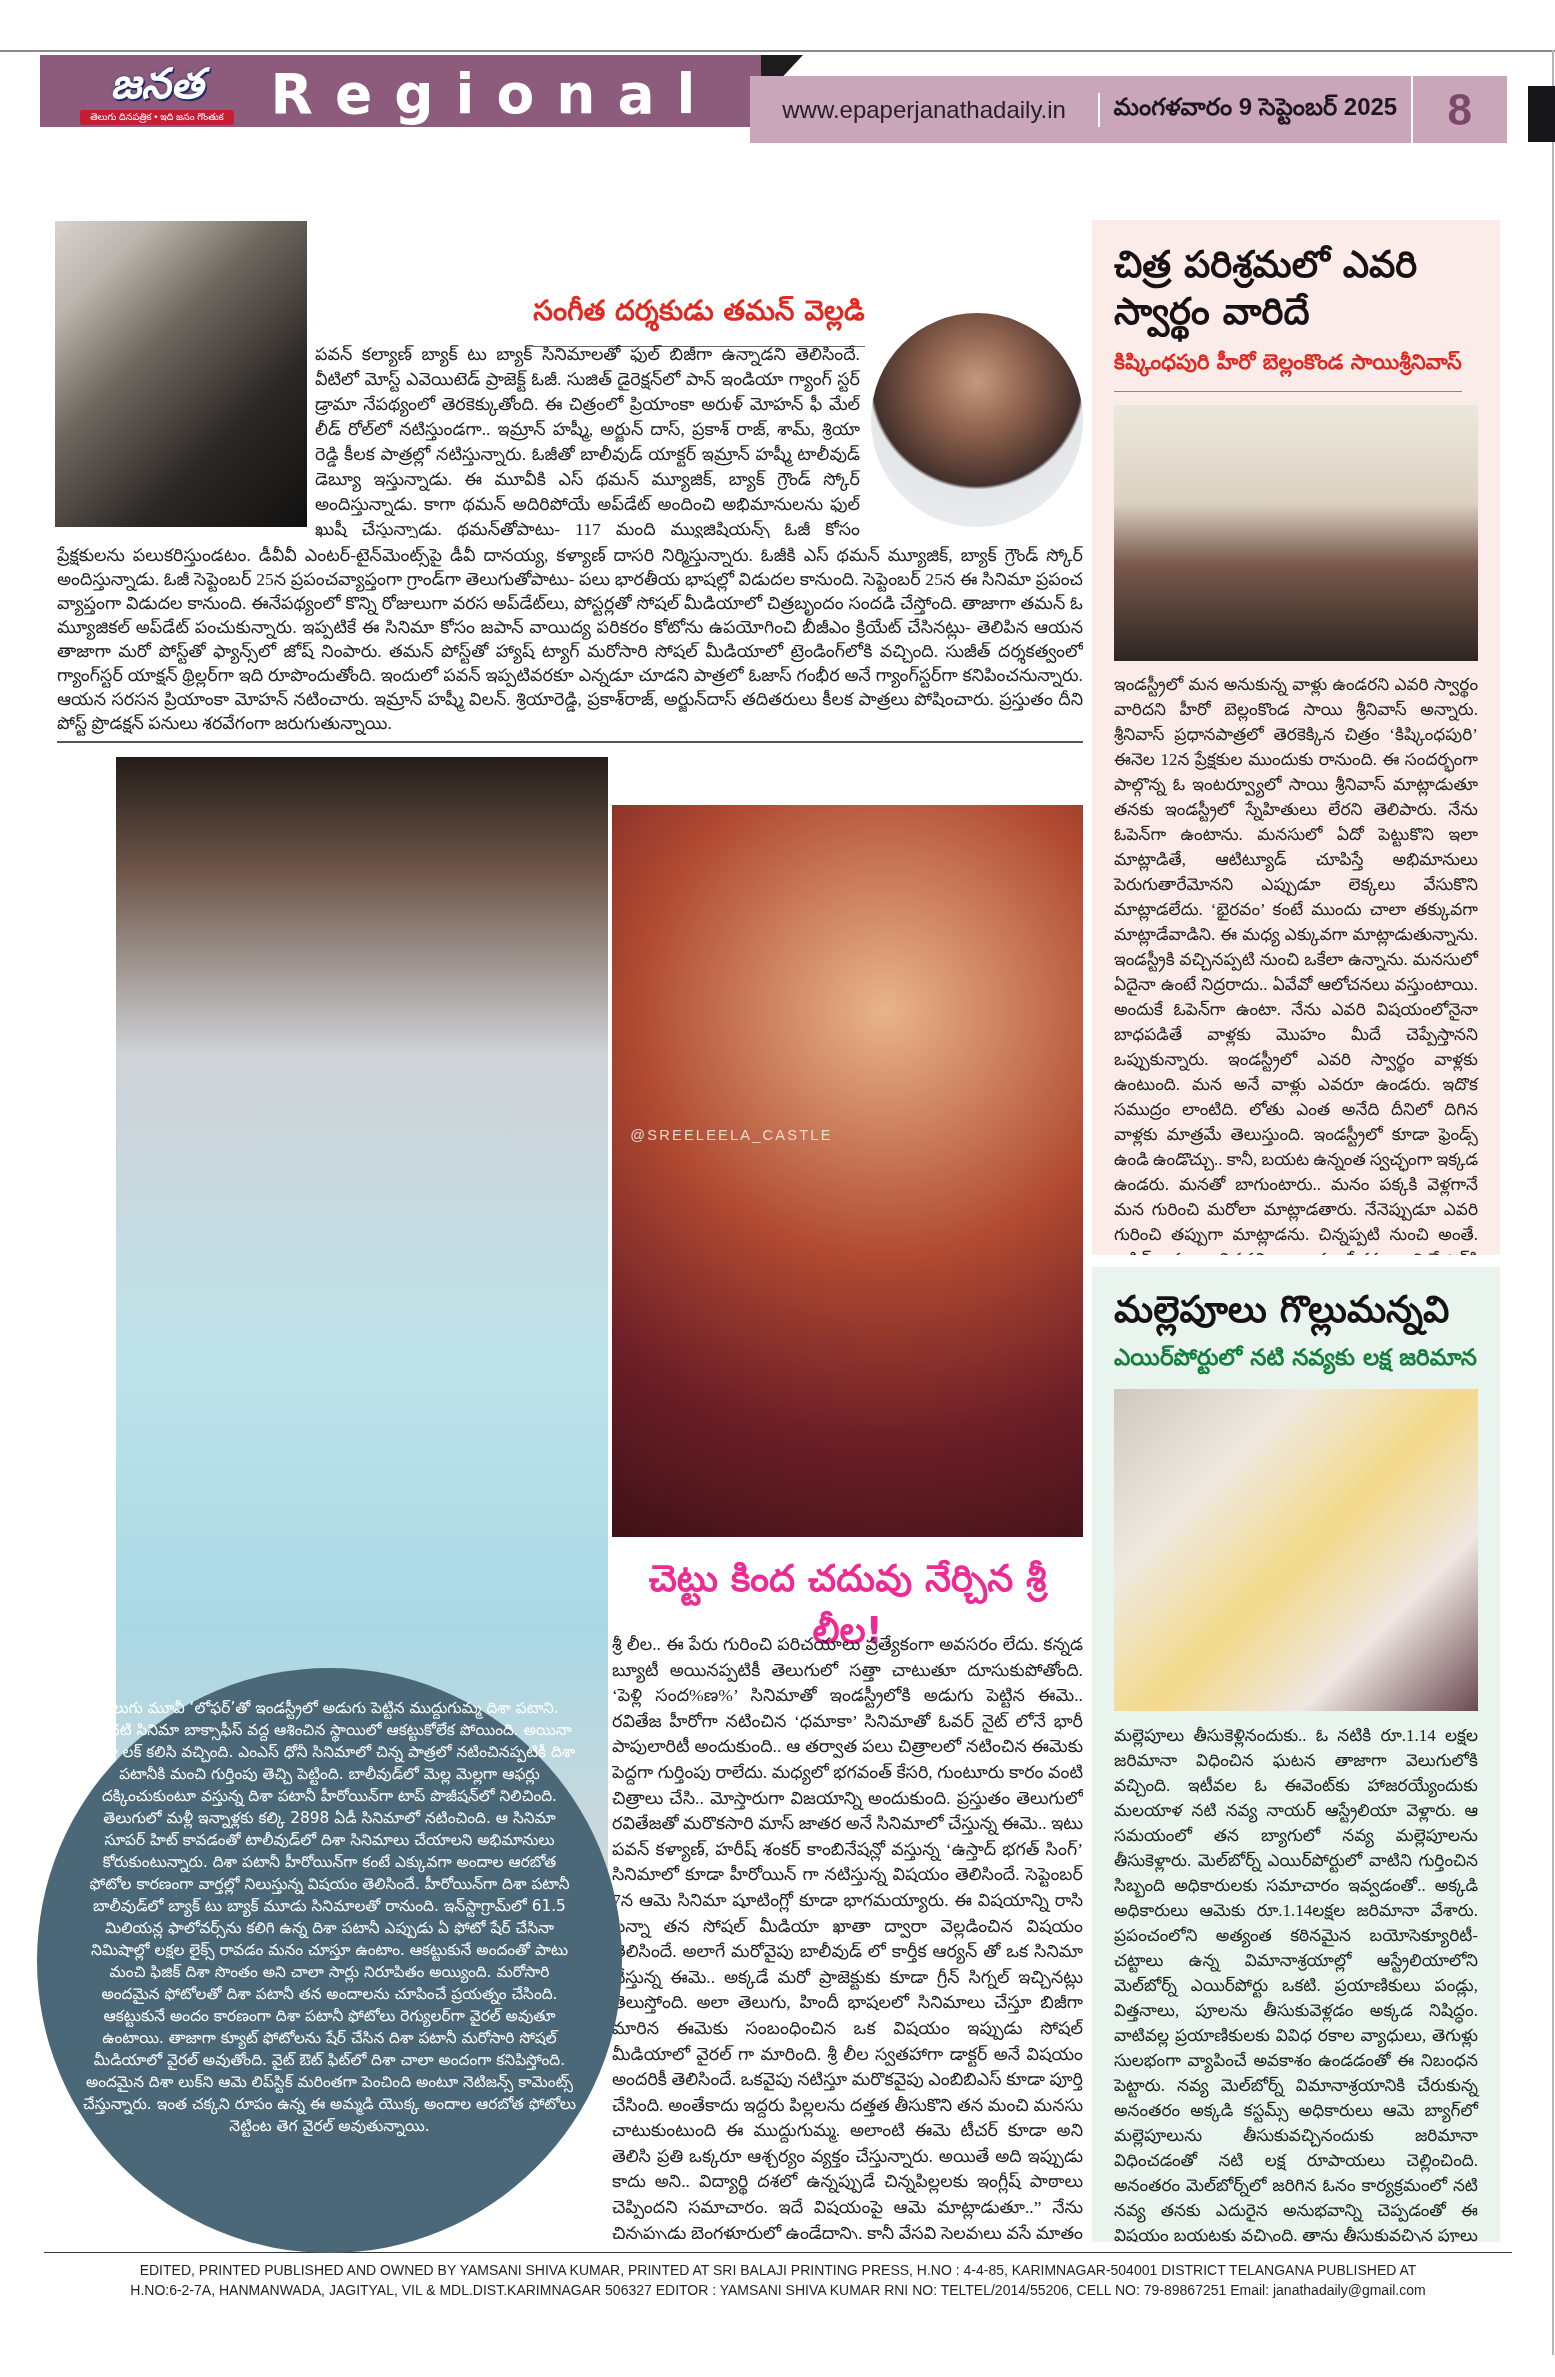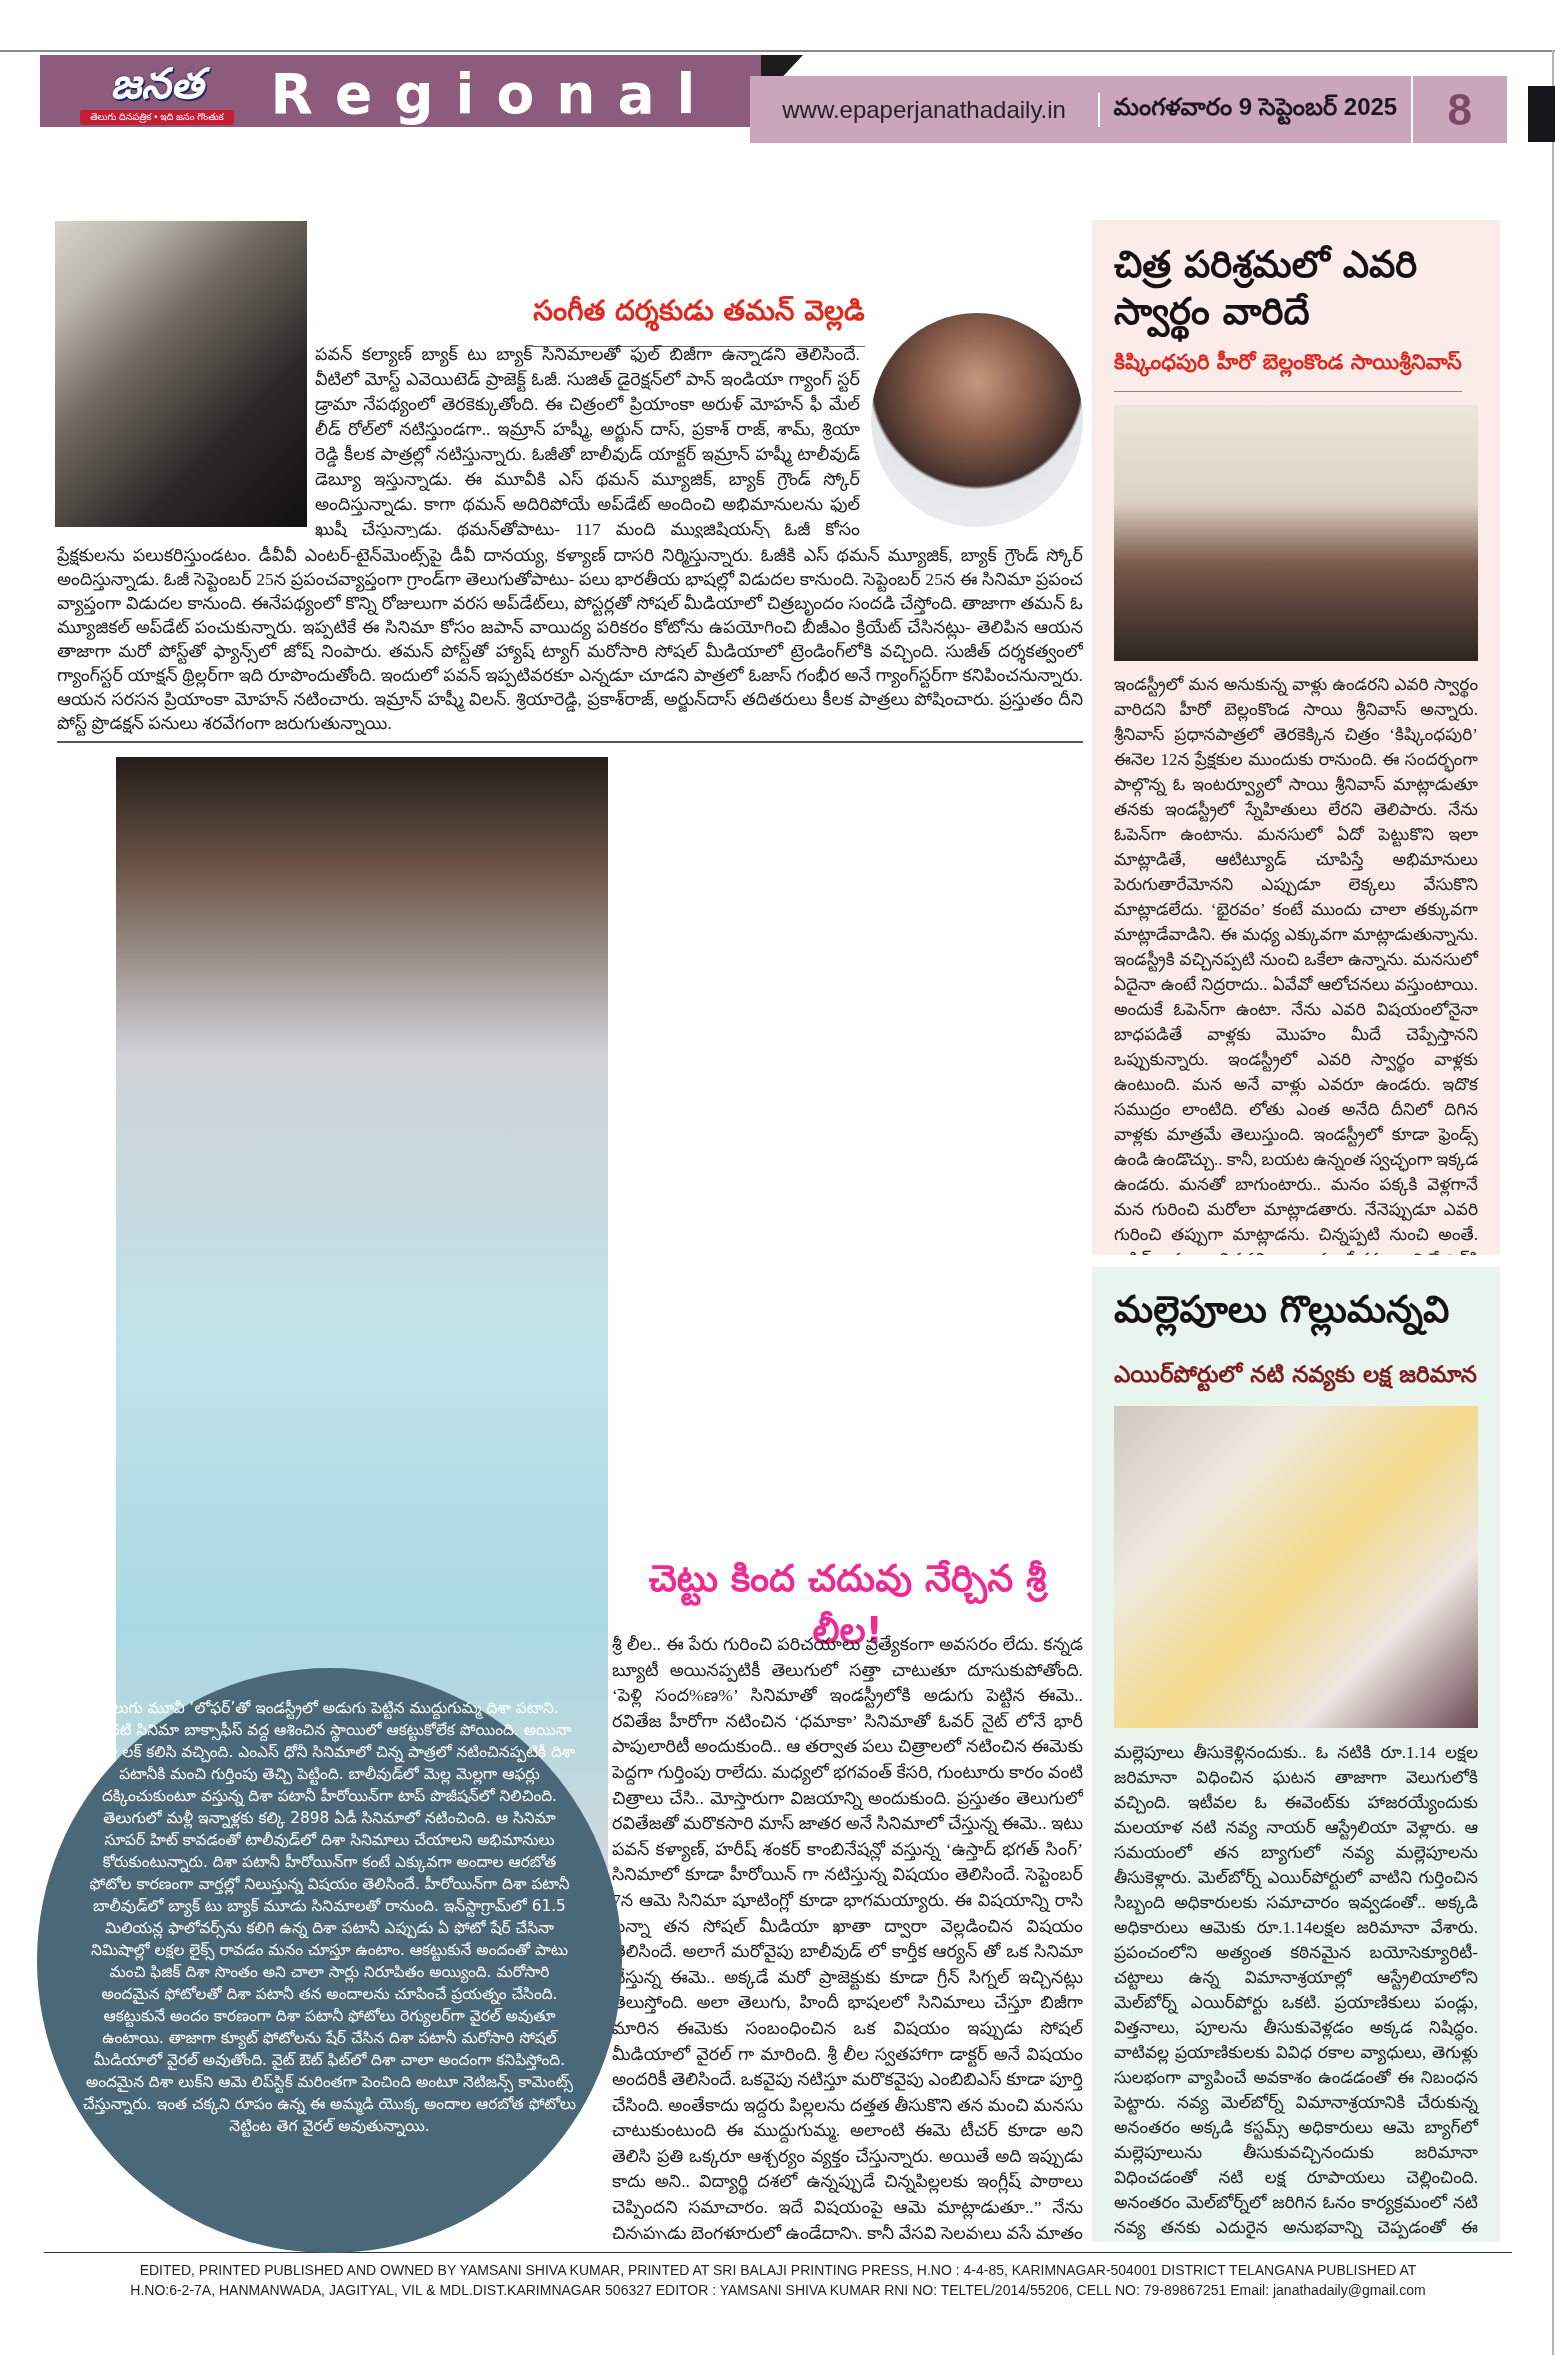--- a/index.html
+++ b/index.html
@@ -74,22 +74,22 @@
     text-align:justify;overflow:hidden;}
   
   .pink-box{left:1092px;top:220px;width:408px;height:1035px;background:#fbecea;
     box-sizing:border-box;padding:20.5px 22px;overflow:hidden;}
   .mint-box{left:1092px;top:1267px;width:408px;height:975px;background:#eaf4ef;
     box-sizing:border-box;padding:19px 22px;overflow:hidden;}
   .box-headline{font-family:"DejaVu Sans",sans-serif;font-weight:bold;font-size:37px;
     line-height:1.28;color:#161215;}
   .box-subhead-red{display:inline-block;color:#e02a20;font-weight:bold;font-size:21px;
     font-family:"DejaVu Sans",sans-serif;margin-top:14.6px;padding-bottom:11.7px;border-bottom:0.7px solid #888;}
-  .box-subhead-magenta{color:#7f1d1d;font-weight:bold;font-size:23px;
-    font-family:"DejaVu Sans",sans-serif;margin-top:28px;}
+  .box-subhead-magenta{color:#15803d;font-weight:bold;font-size:23px;
+    font-family:"DejaVu Sans",sans-serif;margin-top:11px;}
   .box-photo{margin-top:13px;}
   .box-body{margin-top:11.7px;font-size:17px;line-height:25px;text-align:justify;}
   
   .footer{left:44px;top:2252px;width:1468px;border-top:1.5px solid #333;padding-top:7.3px;
     text-align:center;font-family:"Liberation Sans",sans-serif;font-size:14px;color:#222;line-height:20px;}
 </style>
 </head>
 <body>
 
 <div class="page">
@@ -119,20 +119,23 @@
   <div class="abs photo photo-thaman"></div>
   <div class="abs body-1">పవన్ కల్యాణ్ బ్యాక్ టు బ్యాక్ సినిమాలతో ఫుల్ బిజీగా ఉన్నాడని తెలిసిందే. వీటిలో మోస్ట్ ఎవెయిటెడ్ ప్రాజెక్ట్ ఓజీ. సుజిత్ డైరెక్షన్‌లో పాన్ ఇండియా గ్యాంగ్ స్టర్ డ్రామా నేపథ్యంలో తెరకెక్కుతోంది. ఈ చిత్రంలో ప్రియాంకా అరుళ్ మోహన్ ఫీ మేల్ లీడ్ రోల్‌లో నటిస్తుండగా.. ఇమ్రాన్ హష్మీ, అర్జున్ దాస్, ప్రకాశ్ రాజ్, శామ్, శ్రియా రెడ్డి కీలక పాత్రల్లో నటిస్తున్నారు. ఓజీతో బాలీవుడ్ యాక్టర్ ఇమ్రాన్ హష్మీ టాలీవుడ్ డెబ్యూ ఇస్తున్నాడు. ఈ మూవీకి ఎస్ థమన్ మ్యూజిక్, బ్యాక్ గ్రౌండ్ స్కోర్ అందిస్తున్నాడు. కాగా థమన్ అదిరిపోయే అప్‌డేట్ అందించి అభిమానులను ఫుల్ ఖుషీ చేస్తున్నాడు. థమన్‌తోపాటు- 117 మంది మ్యుజిషియన్స్ ఓజీ కోసం లండన్‌లోని అబ్బే రోడ్ స్టూడియోలో బ్యాక్ గ్రౌండ్ స్కోర్ రికార్డింగ్ చేస్తున్నారు. ఈ విషయాన్ని స్టూడియో ఫొటోను షేర్ చేస్తూ అందరితో పంచుకున్నాడు థమన్. పోస్ట్ ప్రొడక్షన్ పనులు జెట్ స్పీడ్‌లో కొనసాగుతున్నాయి. ఇప్పటివరకు విడుదల చేసిన రెండు పాటలను అభిమానులు ఫుల్ ఎంజాయ్ చేస్తున్నారు. మరోవైపు థర్డ్ సింగిల్ గురించి ఎక్సయిటింగ్‌గా ఎదురు చూస్తున్నారు. త్వరలోనే దీనికి సంబంధించిన అప్‌డేట్ రానుంది. కాగా తొలిసారి తెలుగు</div>
   <div class="abs body-2">ప్రేక్షకులను పలుకరిస్తుండటం. డీవీవీ ఎంటర్-టైన్‌మెంట్స్‌పై డీవీ దానయ్య, కళ్యాణ్ దాసరి నిర్మిస్తున్నారు. ఓజీకి ఎస్ థమన్ మ్యూజిక్, బ్యాక్ గ్రౌండ్ స్కోర్ అందిస్తున్నాడు. ఓజీ సెప్టెంబర్ 25న ప్రపంచవ్యాప్తంగా గ్రాండ్‌గా తెలుగుతోపాటు- పలు భారతీయ భాషల్లో విడుదల కానుంది. సెప్టెంబర్ 25న ఈ సినిమా ప్రపంచ వ్యాప్తంగా విడుదల కానుంది. ఈనేపథ్యంలో కొన్ని రోజులుగా వరస అప్‌డేట్‌లు, పోస్టర్లతో సోషల్ మీడియాలో చిత్రబృందం సందడి చేస్తోంది. తాజాగా తమన్ ఓ మ్యూజికల్ అప్‌డేట్ పంచుకున్నారు. ఇప్పటికే ఈ సినిమా కోసం జపాన్ వాయిద్య పరికరం కోటోను ఉపయోగించి బీజీఎం క్రియేట్ చేసినట్లు- తెలిపిన ఆయన తాజాగా మరో పోస్ట్‌తో ఫ్యాన్స్‌లో జోష్ నింపారు. తమన్ పోస్ట్‌తో హ్యాష్ ట్యాగ్ మరోసారి సోషల్ మీడియాలో ట్రెండింగ్‌లోకి వచ్చింది. సుజీత్ దర్శకత్వంలో గ్యాంగ్‌స్టర్ యాక్షన్ థ్రిల్లర్‌గా ఇది రూపొందుతోంది. ఇందులో పవన్ ఇప్పటివరకూ ఎన్నడూ చూడని పాత్రలో ఓజాస్ గంభీర అనే గ్యాంగ్‌స్టర్‌గా కనిపించనున్నారు. ఆయన సరసన ప్రియాంకా మోహన్ నటించారు. ఇమ్రాన్ హష్మీ విలన్. శ్రియారెడ్డి, ప్రకాశ్‌రాజ్, అర్జున్‌దాస్ తదితరులు కీలక పాత్రలు పోషించారు. ప్రస్తుతం దీని పోస్ట్ ప్రొడక్షన్ పనులు శరవేగంగా జరుగుతున్నాయి.</div>
   <div class="abs divider-main"></div>
 
   <div class="abs photo photo-disha"></div>
   <div class="abs disha-ellipse">
     <div class="disha-text">తెలుగు మూవీ ‘లోఫర్’తో ఇండస్ట్రీలో అడుగు పెట్టిన ముద్దుగుమ్మ దిశా పటాని. మొదటి సినిమా బాక్సాఫీస్ వద్ద ఆశించిన స్థాయిలో ఆకట్టుకోలేక పోయింది. అయినా కూడా లక్ కలిసి వచ్చింది. ఎంఎస్ ధోనీ సినిమాలో చిన్న పాత్రలో నటించినప్పటికీ దిశా పటానీకి మంచి గుర్తింపు తెచ్చి పెట్టింది. బాలీవుడ్‌లో మెల్ల మెల్లగా ఆఫర్లు దక్కించుకుంటూ వస్తున్న దిశా పటానీ హీరోయిన్‌గా టాప్ పొజీషన్‌లో నిలిచింది. తెలుగులో మళ్లీ ఇన్నాళ్లకు కల్కి 2898 ఏడీ సినిమాలో నటించింది. ఆ సినిమా సూపర్ హిట్ కావడంతో టాలీవుడ్‌లో దిశా సినిమాలు చేయాలని అభిమానులు కోరుకుంటున్నారు. దిశా పటానీ హీరోయిన్‌గా కంటే ఎక్కువగా అందాల ఆరబోత ఫోటోల కారణంగా వార్తల్లో నిలుస్తున్న విషయం తెలిసిందే. హీరోయిన్‌గా దిశా పటానీ బాలీవుడ్‌లో బ్యాక్ టు బ్యాక్ మూడు సినిమాలతో రానుంది. ఇన్‌స్టాగ్రామ్‌లో 61.5 మిలియన్ల ఫాలోవర్స్‌ను కలిగి ఉన్న దిశా పటానీ ఎప్పుడు ఏ ఫోటో షేర్ చేసినా నిమిషాల్లో లక్షల లైక్స్ రావడం మనం చూస్తూ ఉంటాం. ఆకట్టుకునే అందంతో పాటు మంచి ఫిజిక్ దిశా సొంతం అని చాలా సార్లు నిరూపితం అయ్యింది. మరోసారి అందమైన ఫోటోలతో దిశా పటానీ తన అందాలను చూపించే ప్రయత్నం చేసింది. ఆకట్టుకునే అందం కారణంగా దిశా పటానీ ఫోటోలు రెగ్యులర్‌గా వైరల్ అవుతూ ఉంటాయి. తాజాగా క్యూట్ ఫోటోలను షేర్ చేసిన దిశా పటానీ మరోసారి సోషల్ మీడియాలో వైరల్ అవుతోంది. వైట్ ఔట్ ఫిట్‌లో దిశా చాలా అందంగా కనిపిస్తోంది. అందమైన దిశా లుక్‌ని ఆమె లిప్‌స్టిక్ మరింతగా పెంచింది అంటూ నెటిజన్స్ కామెంట్స్ చేస్తున్నారు. ఇంత చక్కని రూపం ఉన్న ఈ అమ్మడి యొక్క అందాల ఆరబోత ఫోటోలు నెట్టింట తెగ వైరల్ అవుతున్నాయి.</div>
   </div>
 
+  <div class="photo-sreeleela">
+    <div class="watermark">@SREELEELA_CASTLE</div>
+  </div>
   <div class="abs headline-sree">చెట్టు కింద చదువు నేర్చిన శ్రీ లీల!</div>
   <div class="abs body-sree">శ్రీ లీల.. ఈ పేరు గురించి పరిచయాలు ప్రత్యేకంగా అవసరం లేదు. కన్నడ బ్యూటీ అయినప్పటికీ తెలుగులో సత్తా చాటుతూ దూసుకుపోతోంది. ‘పెళ్లి సంద%ణ%’ సినిమాతో ఇండస్ట్రీలోకి అడుగు పెట్టిన ఈమె.. రవితేజ హీరోగా నటించిన ‘ధమాకా’ సినిమాతో ఓవర్ నైట్ లోనే భారీ పాపులారిటీ అందుకుంది.. ఆ తర్వాత పలు చిత్రాలలో నటించిన ఈమెకు పెద్దగా గుర్తింపు రాలేదు. మధ్యలో భగవంత్ కేసరి, గుంటూరు కారం వంటి చిత్రాలు చేసి.. మోస్తారుగా విజయాన్ని అందుకుంది. ప్రస్తుతం తెలుగులో రవితేజతో మరొకసారి మాస్ జాతర అనే సినిమాలో చేస్తున్న ఈమె.. ఇటు పవన్ కళ్యాణ్, హరీష్ శంకర్ కాంబినేషన్లో వస్తున్న ‘ఉస్తాద్ భగత్ సింగ్’ సినిమాలో కూడా హీరోయిన్ గా నటిస్తున్న విషయం తెలిసిందే. సెప్టెంబర్ 7న ఆమె సినిమా షూటింగ్లో కూడా భాగమయ్యారు. ఈ విషయాన్ని రాసి ఖన్నా తన సోషల్ మీడియా ఖాతా ద్వారా వెల్లడించిన విషయం తెలిసిందే. అలాగే మరోవైపు బాలీవుడ్ లో కార్తీక ఆర్యన్ తో ఒక సినిమా చేస్తున్న ఈమె.. అక్కడే మరో ప్రాజెక్టుకు కూడా గ్రీన్ సిగ్నల్ ఇచ్చినట్లు తెలుస్తోంది. అలా తెలుగు, హిందీ భాషలలో సినిమాలు చేస్తూ బిజీగా మారిన ఈమెకు సంబంధించిన ఒక విషయం ఇప్పుడు సోషల్ మీడియాలో వైరల్ గా మారింది. శ్రీ లీల స్వతహాగా డాక్టర్ అనే విషయం అందరికీ తెలిసిందే. ఒకవైపు నటిస్తూ మరొకవైపు ఎంబిబిఎస్ కూడా పూర్తి చేసింది. అంతేకాదు ఇద్దరు పిల్లలను దత్తత తీసుకొని తన మంచి మనసు చాటుకుంటుంది ఈ ముద్దుగుమ్మ. అలాంటి ఈమె టీచర్ కూడా అని తెలిసి ప్రతి ఒక్కరూ ఆశ్చర్యం వ్యక్తం చేస్తున్నారు. అయితే అది ఇప్పుడు కాదు అని.. విద్యార్థి దశలో ఉన్నప్పుడే చిన్నపిల్లలకు ఇంగ్లీష్ పాఠాలు చెప్పిందని సమాచారం. ఇదే విషయంపై ఆమె మాట్లాడుతూ..” నేను చిన్నప్పుడు బెంగళూరులో ఉండేదాన్ని. కానీ వేసవి సెలవులు వస్తే మాత్రం నా స్వస్థలమైన ఒంగోలుకు వెళ్లేదాన్ని. అక్కడ చిన్నప్పుడు మా తాత నాగేశ్వరరావు నిడమానూరి ఇంగ్లీష్ గ్రామర్ పుస్తకం ఇచ్చేవారు. అయితే పుస్తకంలో ఉన్న ఇంగ్లీష్ నేర్చుకొని చెట్టు కింద పిల్లల్ని పోగేసుకొని వాళ్లకు ఇంగ్లీష్ పాఠాలు చెబుతూ వారికి చదువు చెప్పాను. అలా నాకు చిన్నప్పుడే ఇంగ్లీష్ పై మంచి పట్టు ఏర్పడింది. ముఖ్యంగా ఈ పట్టు రావడానికి కారణం మా తాత ఇచ్చిన ప్రోత్సాహమే. అది ఎప్పటికీ మరువలేనిది” అంటూ శ్రీ లీల తెలిపింది</div>
 
   <div class="abs pink-box">
     <div class="box-headline">చిత్ర పరిశ్రమలో ఎవరి స్వార్థం వారిదే</div>
     <span class="box-subhead-red">కిష్కింధపురి హీరో బెల్లంకొండ సాయిశ్రీనివాస్</span>
     <div class="photo box-photo photo-sai"></div>
     <div class="box-body">ఇండస్ట్రీలో మన అనుకున్న వాళ్లు ఉండరని ఎవరి స్వార్థం వారిదని హీరో బెల్లంకొండ సాయి శ్రీనివాస్ అన్నారు. శ్రీనివాస్ ప్రధానపాత్రలో తెరకెక్కిన చిత్రం ‘కిష్కింధపురి’ ఈనెల 12న ప్రేక్షకుల ముందుకు రానుంది. ఈ సందర్భంగా పాల్గొన్న ఓ ఇంటర్వ్యూలో సాయి శ్రీనివాస్ మాట్లాడుతూ తనకు ఇండస్ట్రీలో స్నేహితులు లేరని తెలిపారు. నేను ఓపెన్‌గా ఉంటాను. మనసులో ఏదో పెట్టుకొని ఇలా మాట్లాడితే, ఆటిట్యూడ్ చూపిస్తే అభిమానులు పెరుగుతారేమోనని ఎప్పుడూ లెక్కలు వేసుకొని మాట్లాడలేదు. ‘భైరవం’ కంటే ముందు చాలా తక్కువగా మాట్లాడేవాడిని. ఈ మధ్య ఎక్కువగా మాట్లాడుతున్నాను. ఇండస్ట్రీకి వచ్చినప్పటి నుంచి ఒకేలా ఉన్నాను. మనసులో ఏదైనా ఉంటే నిద్రరాదు.. ఏవేవో ఆలోచనలు వస్తుంటాయి. అందుకే ఓపెన్‌గా ఉంటా. నేను ఎవరి విషయంలోనైనా బాధపడితే వాళ్లకు మొహం మీదే చెప్పేస్తానని ఒప్పుకున్నారు. ఇండస్ట్రీలో ఎవరి స్వార్థం వాళ్లకు ఉంటుంది. మన అనే వాళ్లు ఎవరూ ఉండరు. ఇదొక సముద్రం లాంటిది. లోతు ఎంత అనేది దీనిలో దిగిన వాళ్లకు మాత్రమే తెలుస్తుంది. ఇండస్ట్రీలో కూడా ఫ్రెండ్స్ ఉండి ఉండొచ్చు.. కానీ, బయట ఉన్నంత స్వచ్ఛంగా ఇక్కడ ఉండరు. మనతో బాగుంటారు.. మనం పక్కకి వెళ్లగానే మన గురించి మరోలా మాట్లాడతారు. నేనెప్పుడూ ఎవరి గురించి తప్పుగా మాట్లాడను. చిన్నప్పటి నుంచి అంతే. గాసిప్స్ కూడా విననని అన్నారు. ప్రేక్షకులు థియేటర్‌కి రావడం లేదనేది చాలా మంది చెబుతున్న మాట. కానీ, మంచి సినిమా అయితే కచ్చితంగా వస్తారని నేనెప్పుడూ నమ్ముతా. ఓ మంచి కథతోనే మా ‘కిష్కింధపురి’ తెరకెక్కింది. ఆద్యంతం ఈ చిత్రం థ్రిల్‌ని పంచుతుంది. దర్శకుడు కౌశిక్ పెగల్లపాటి అద్భుతమైన కథని రాసుకుని తెరపైకి తీసుకొచ్చారు. థియేటర్లో ఫోన్ చూసుకునే అవకాశాన్ని కూడా ఇవ్వకుండా ఈ సినిమా థ్రిల్‌ని పంచుతుంది. సంగీతం, విజువల్ ఎఫెక్ట్స్ ఈ సినిమాకి చాలా ముఖ్యం అన్నారు బెల్లంకొండ సాయిశ్రీనివాస్.</div>
   </div>
 

